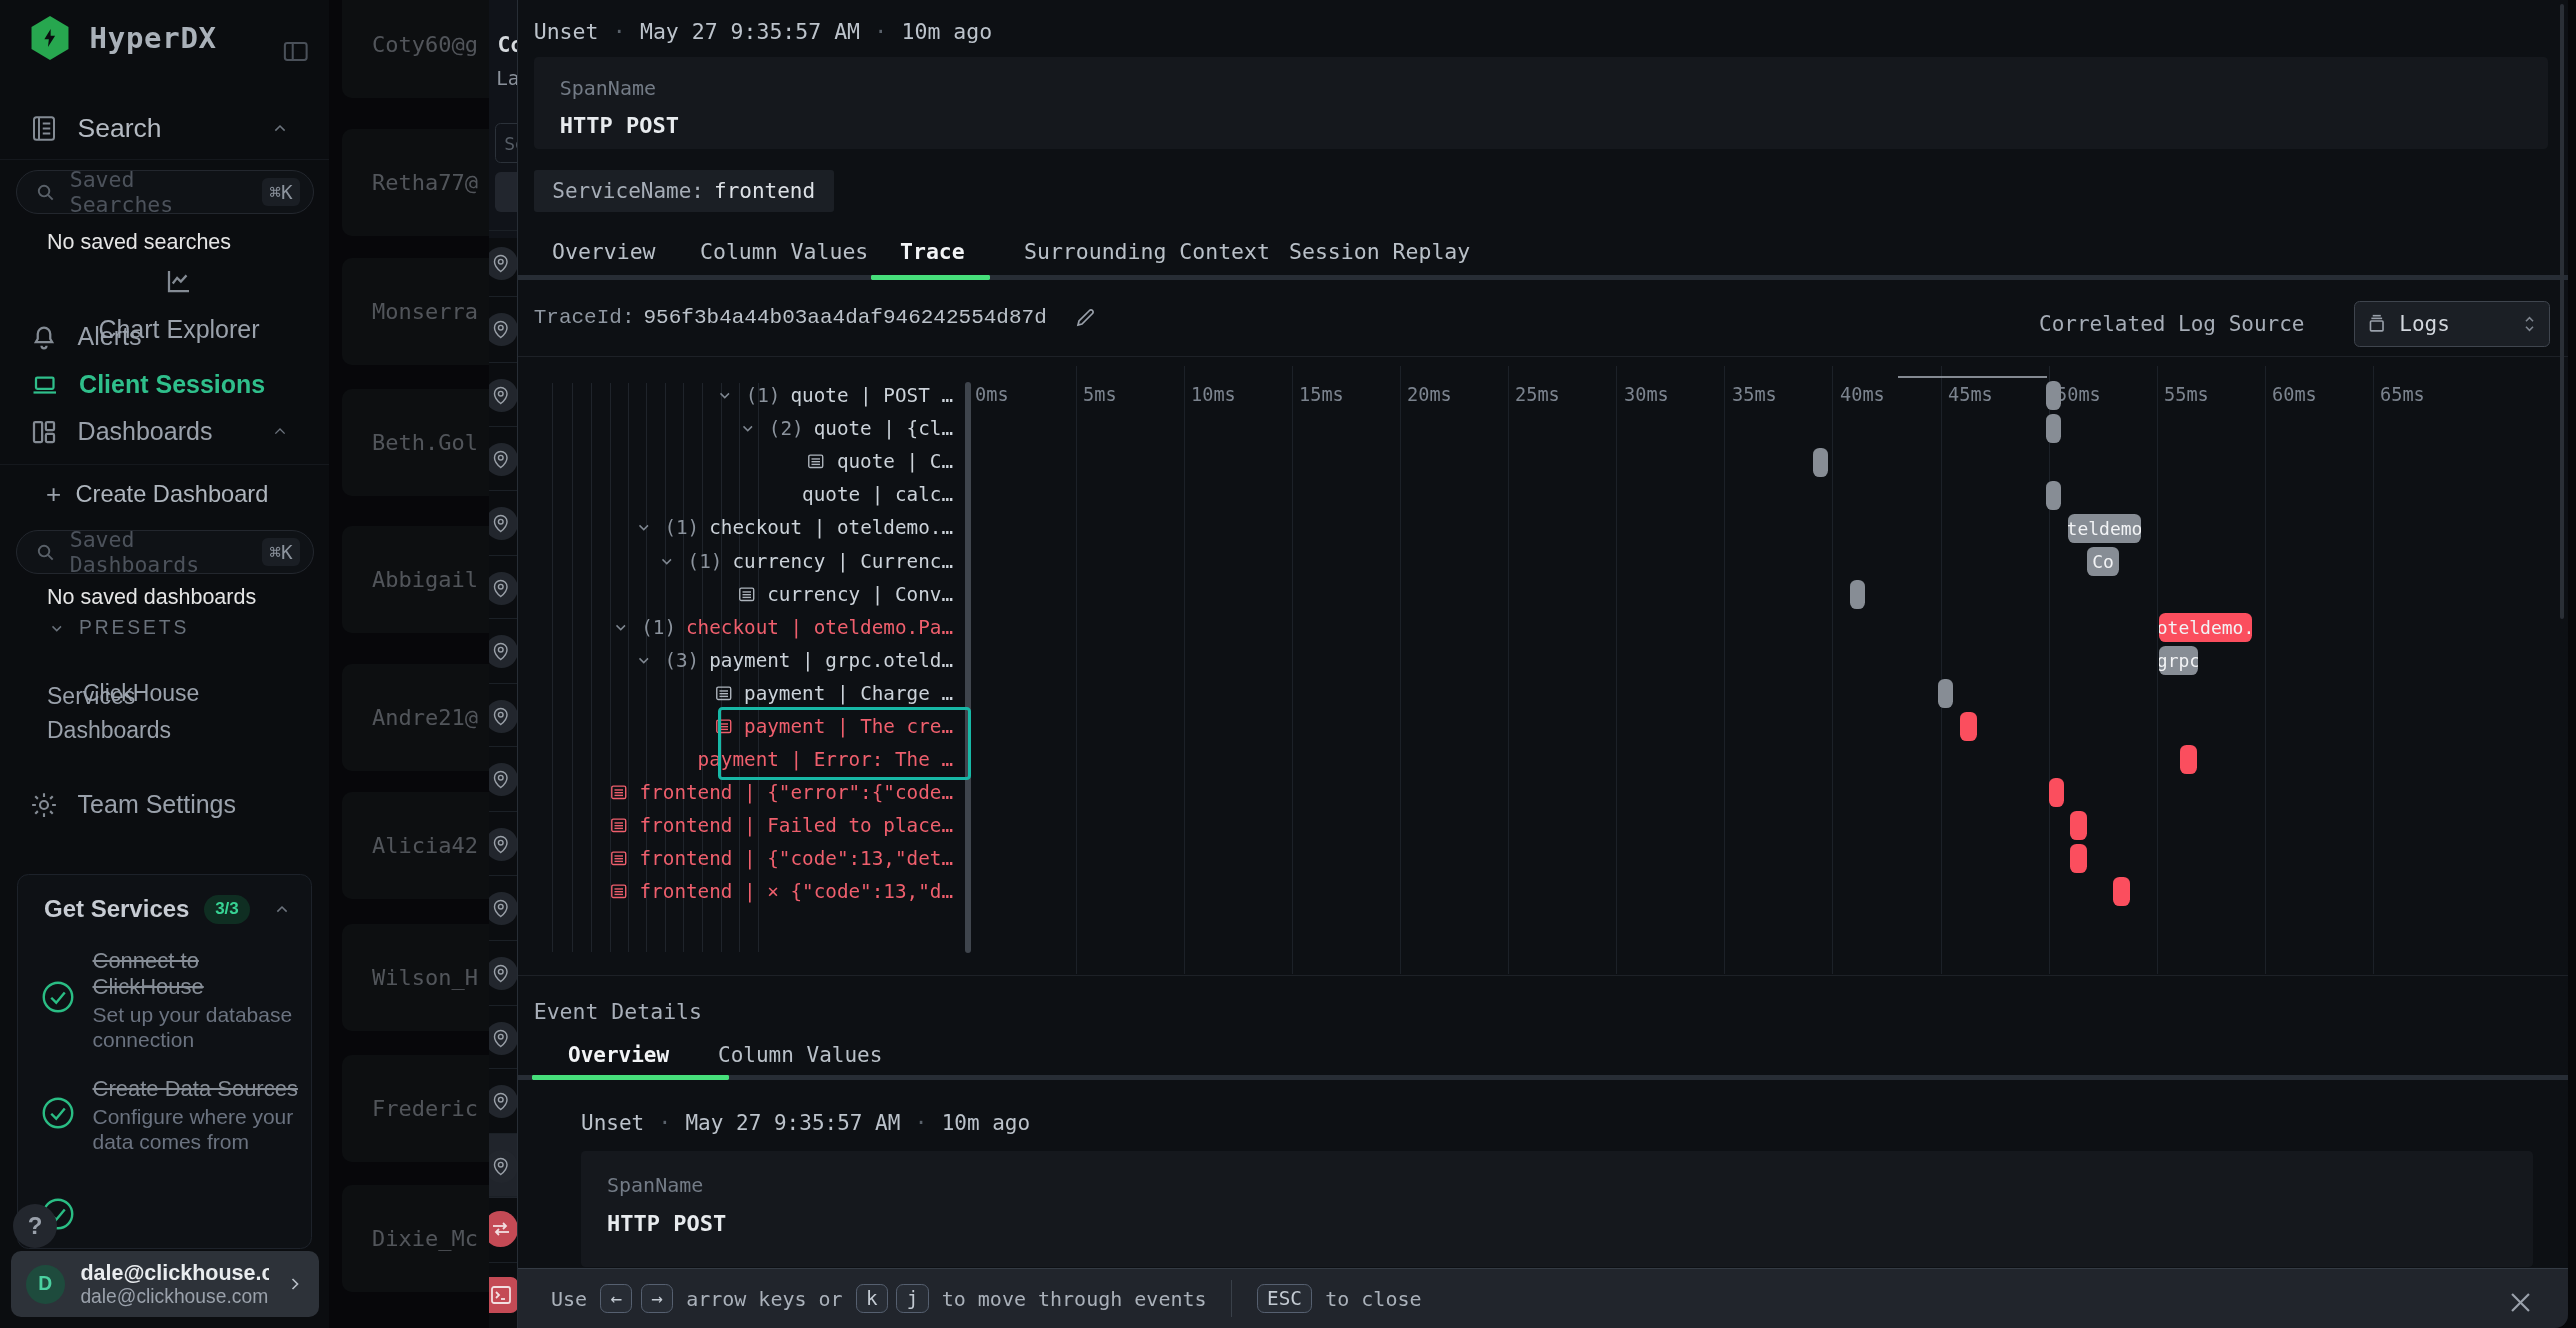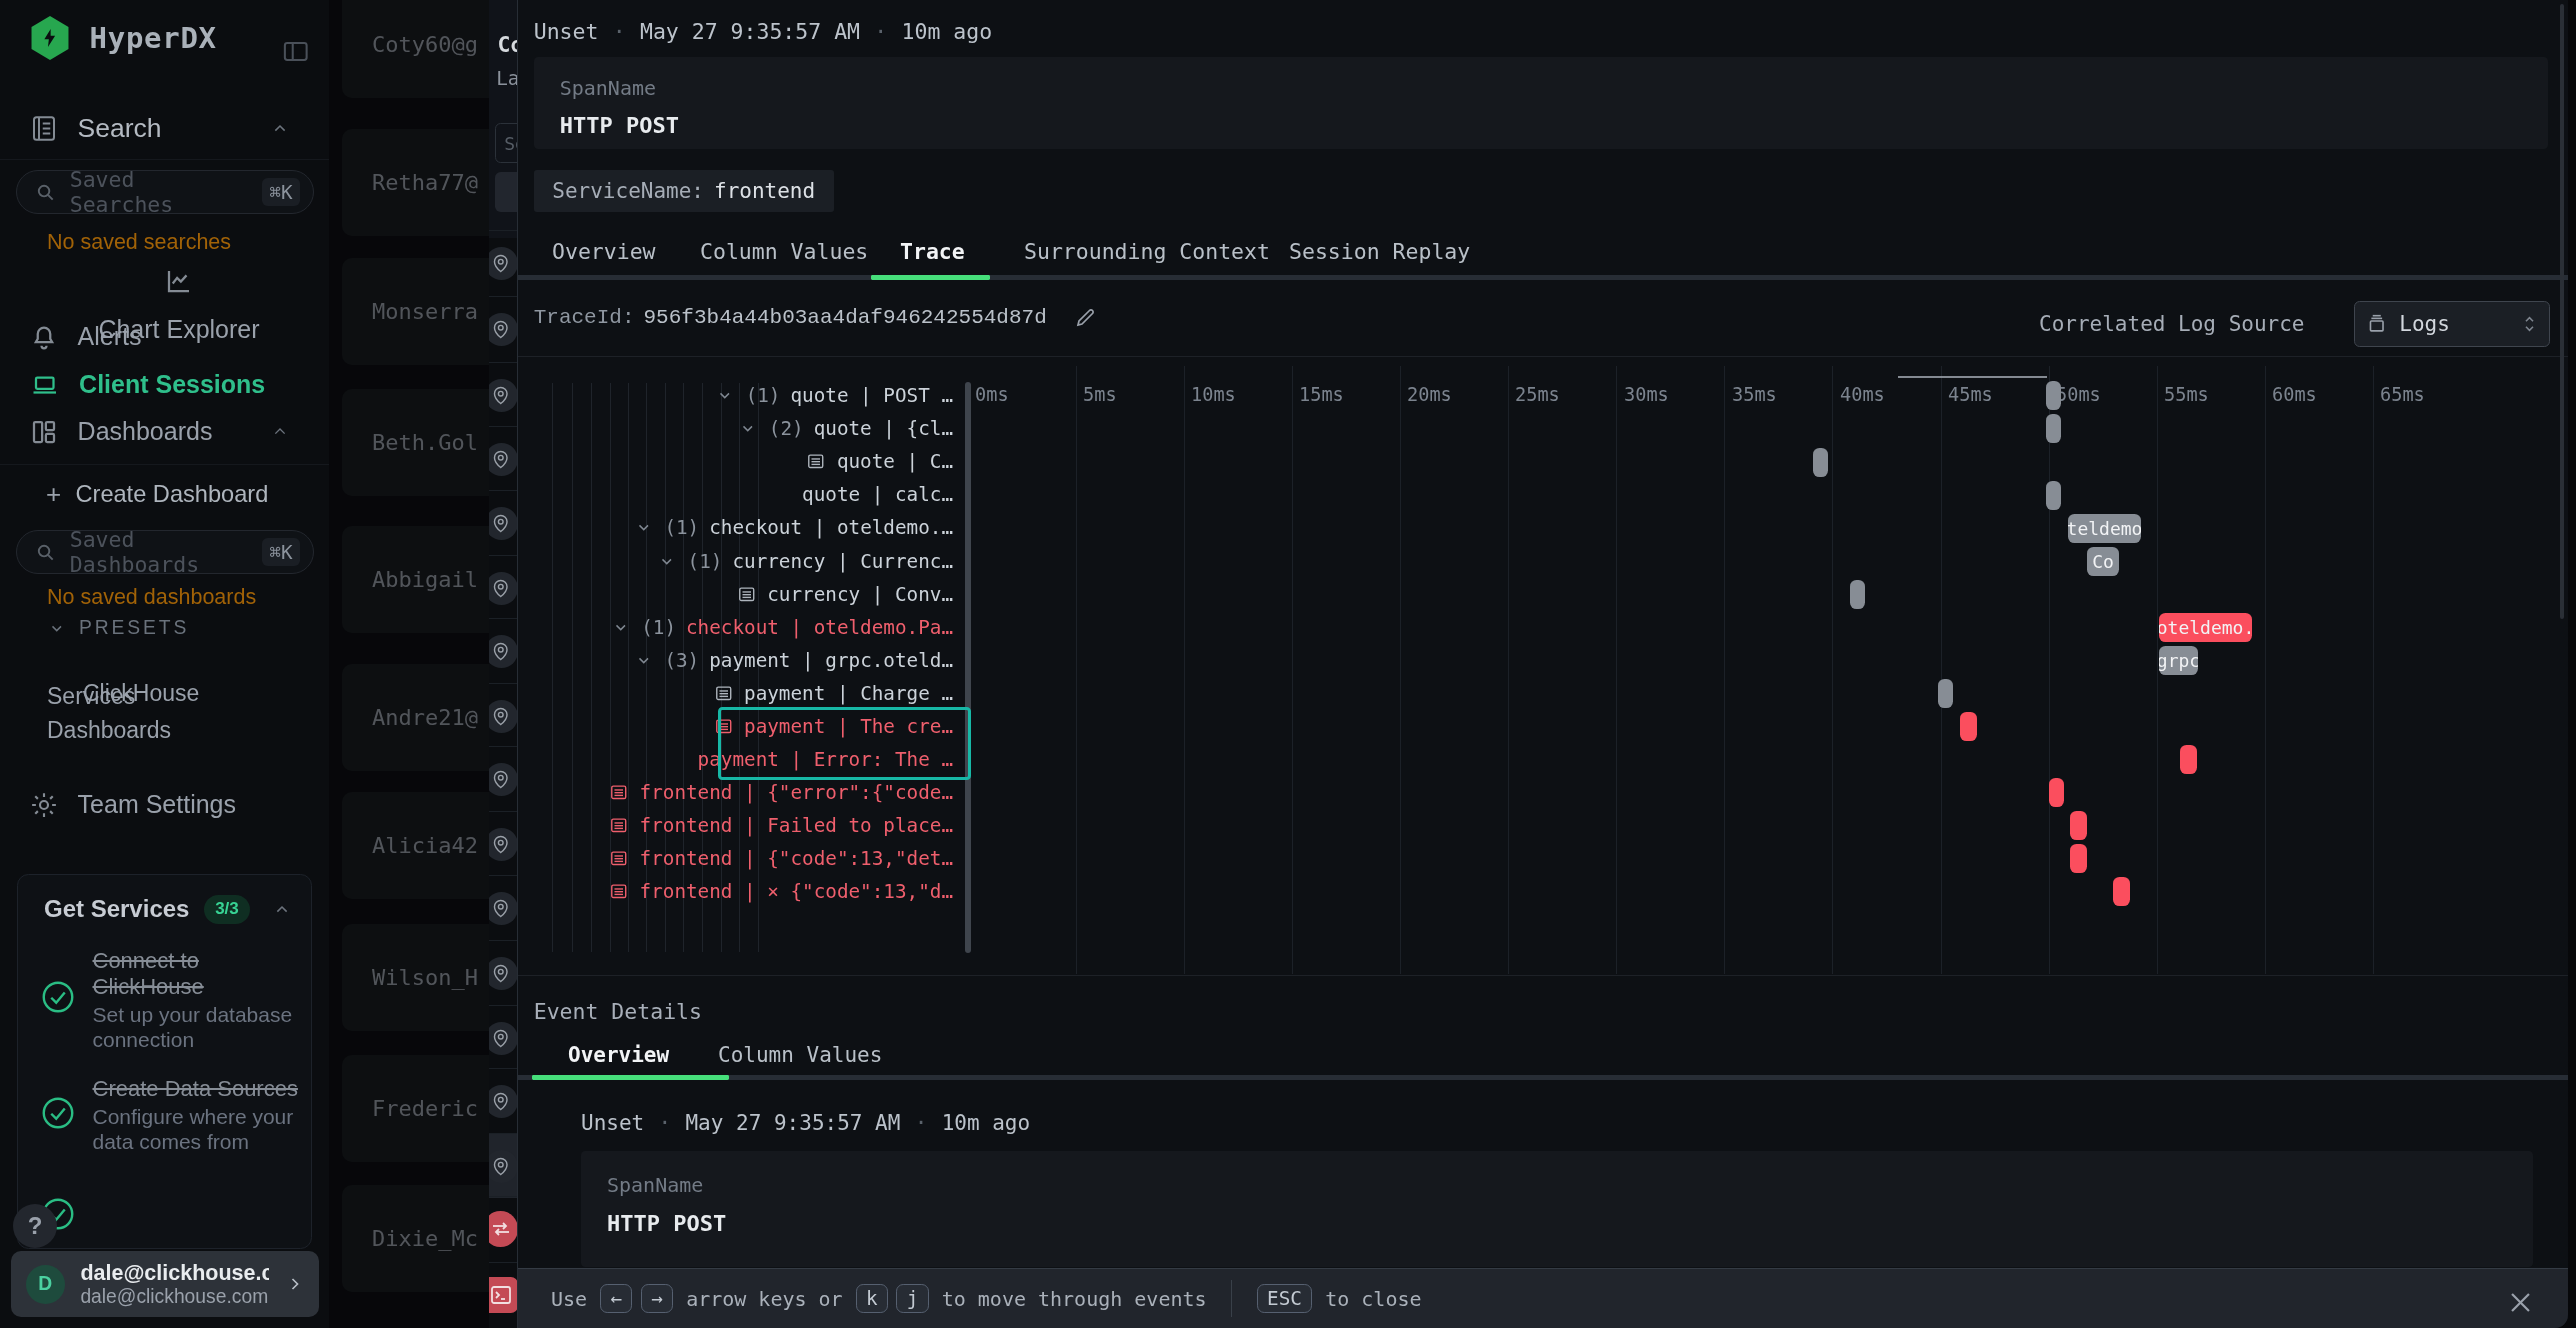--- a/index.html
+++ b/index.html
@@ -18,21 +18,21 @@
   .nav-row .lbl{font-size:25px;color:#9aa1ab;}
   .nav-row.big .lbl{font-size:26.5px;color:#b4bac2;}
   .nav-row .chev{margin-left:auto;margin-right:37px;color:#6c737d;}
   .nav-icon{color:#848b94;}
   .nav-row.active .lbl{color:#2fbf8b;font-weight:bold;}
   .nav-row.active .nav-icon{color:#2fbf8b;}
   .divider{position:absolute;left:0;width:329px;height:1.4px;background:#15181d;}
   .pill{position:absolute;left:15.7px;width:298px;height:44px;border:1.4px solid #23272e;background:#0f1216;border-radius:23px;display:flex;align-items:center;gap:13px;padding:0 13px 0 17px;box-sizing:border-box;}
   .pill .ph{font-family:"DejaVu Sans Mono",monospace;font-size:21.5px;color:#4c525b;flex:1;}
   .pill .kbd{font-size:19.3px;color:#8b929c;background:#1a1e24;border-radius:5.7px;padding:2.9px 7.2px;}
-  .muted-line{position:absolute;left:47px;font-size:21.5px;color:#a16207;}
+  .muted-line{position:absolute;left:47px;font-size:21.5px;color:#e5e5e5;}
   .create-row{position:absolute;left:0;width:329px;height:40px;display:flex;align-items:center;gap:14.3px;padding-left:46px;box-sizing:border-box;cursor:pointer;}
   .create-row .plus{font-size:26px;color:#9aa1ab;}
   .create-row .lbl{font-size:23.6px;color:#aeb5bd;}
   .presets-row{position:absolute;left:46px;display:flex;align-items:center;gap:11.4px;color:#6a727c;}
   .presets-row .p-lbl{font-size:19.3px;letter-spacing:2.9px;color:#6a727c;}
   .preset-link{position:absolute;left:47px;font-size:23px;color:#9aa1ab;cursor:pointer;}
   .gs-card{position:absolute;left:17px;top:874px;width:295px;height:375px;background:#0e1115;border:1.4px solid #1d222a;border-radius:11.4px;box-sizing:border-box;}
   .gs-head{display:flex;align-items:center;gap:14.3px;margin:20px 17px 7.2px 26px;}
   .gs-title{font-size:24px;font-weight:bold;color:#c7ccd3;}
   .gs-badge{background:#0f2e22;color:#37d394;font-size:17px;font-weight:bold;border-radius:715px;padding:4.3px 11.4px;}

